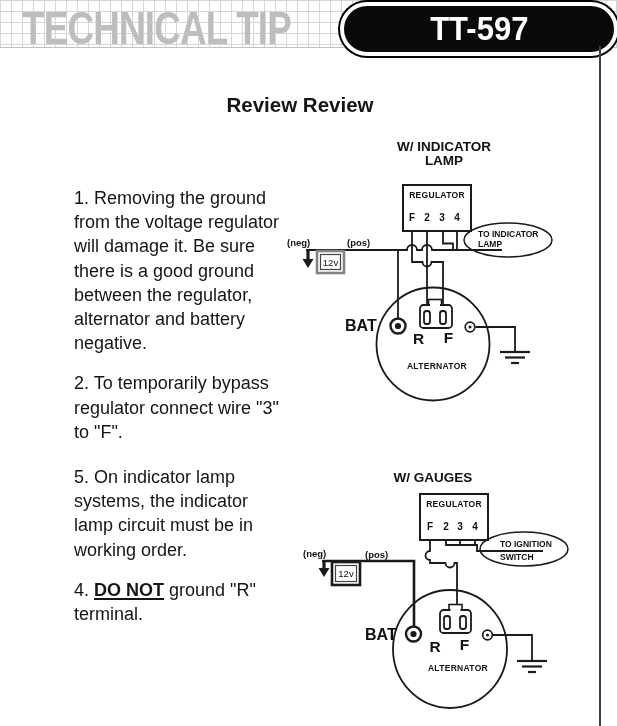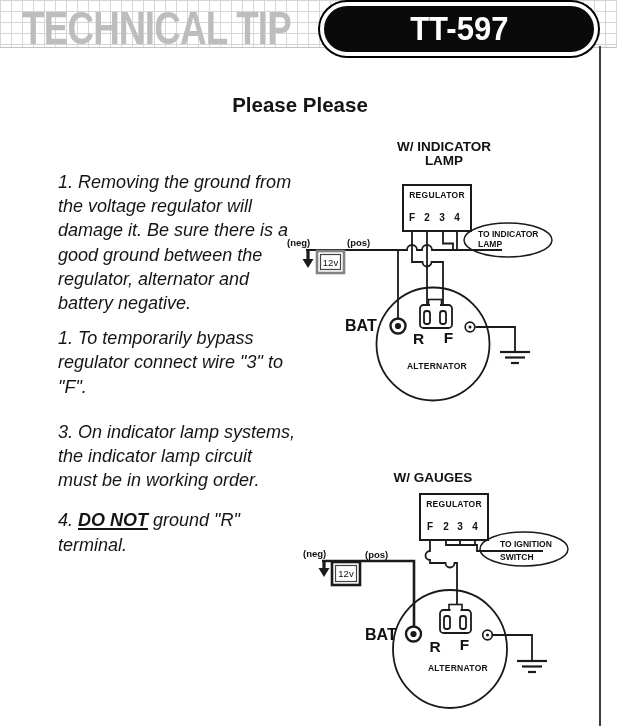--- a/index.html
+++ b/index.html
@@ -6,56 +6,56 @@
   .page{position:relative;width:617px;height:726px;background:#fff;overflow:hidden;
         font-family:"Liberation Sans",sans-serif;color:#151515;padding-left:33px;}
   
   .grid-header{position:absolute;left:0;top:0;width:617px;height:47px;
     background-image:linear-gradient(#d6d6d6 1px,transparent 1px),
                      linear-gradient(90deg,#d6d6d6 1px,transparent 1px);
     background-size:11px 11px;border-bottom:1px solid #c2c2c2;}
   .watermark{position:absolute;left:22px;top:1px;font-size:46px;font-weight:bold;
     color:#bdbdbd;letter-spacing:-1px;white-space:nowrap;
     transform:scaleX(0.80);transform-origin:left top;}
-  .pill{position:absolute;left:320px;top:2px;width:270px;height:46px;background:#0a0a0a;
+  .pill{position:absolute;left:340px;top:2px;width:270px;height:46px;background:#0a0a0a;
     border:4px solid #fff;border-radius:30px;box-shadow:0 0 0 2px #000;
     display:flex;align-items:center;justify-content:center;}
   .pill span{color:#fff;font-size:33px;font-weight:bold;letter-spacing:0;
     transform:scaleX(0.94);}
   
   .page-title{position:absolute;left:218px;top:93px;width:164px;text-align:center;
     font-size:20.5px;font-weight:bold;}
   .notes{position:absolute;left:58px;top:170px;width:238px;font-size:18px;line-height:24.2px;}
-  .notes p{margin:0;font-style:italic;}
+  .notes p{margin:16px;}
   .notes p.m1{margin-top:11px;}
   .notes p.m2{margin-top:21px;}
   .notes p.m3{margin-top:16px;}
   .emph{font-weight:bold;text-decoration:underline;text-decoration-thickness:2px;text-underline-offset:2px;text-align:center;}
   
   .diag{position:absolute;}
   .right-rule{position:absolute;left:599px;top:46px;width:2px;height:680px;background:#3f3f3f;}
   svg text{font-family:"Liberation Sans",sans-serif;fill:#111;}
 </style>
 </head>
 <body>
 
 <div class="page">
 
   <div class="grid-header"></div>
   <div class="watermark">TECHNICAL TIP</div>
   <div class="pill">
     <span>TT-597</span>
   </div>
 
-  <div class="page-title">Please Please</div>
+  <div class="page-title">Review Review</div>
 
   <div class="notes">
     <p>1. Removing the ground from the voltage regulator will damage it. Be sure there is a good ground between the regulator, alternator and battery negative.</p>
-    <p class="m1">1. To temporarily bypass regulator connect wire "3" to "F".</p>
-    <p class="m2">3. On indicator lamp systems, the indicator lamp circuit must be in working order.</p>
+    <p class="m1">2. To temporarily bypass regulator connect wire "3" to "F".</p>
+    <p class="m2">5. On indicator lamp systems, the indicator lamp circuit must be in working order.</p>
     <p class="m3"><span>4. </span><span class="emph">DO NOT</span><span> ground "R" terminal.</span></p>
   </div>
 
   <div class="right-rule"></div>
 
   <svg class="diag" style="left:283px;top:130px;" width="322" height="292" viewBox="283 130 322 292">
 
     <text x="444" y="151" text-anchor="middle" font-size="13.5" font-weight="bold">W/ INDICATOR</text>
     <text x="444" y="165" text-anchor="middle" font-size="13.5" font-weight="bold">LAMP</text>
 

